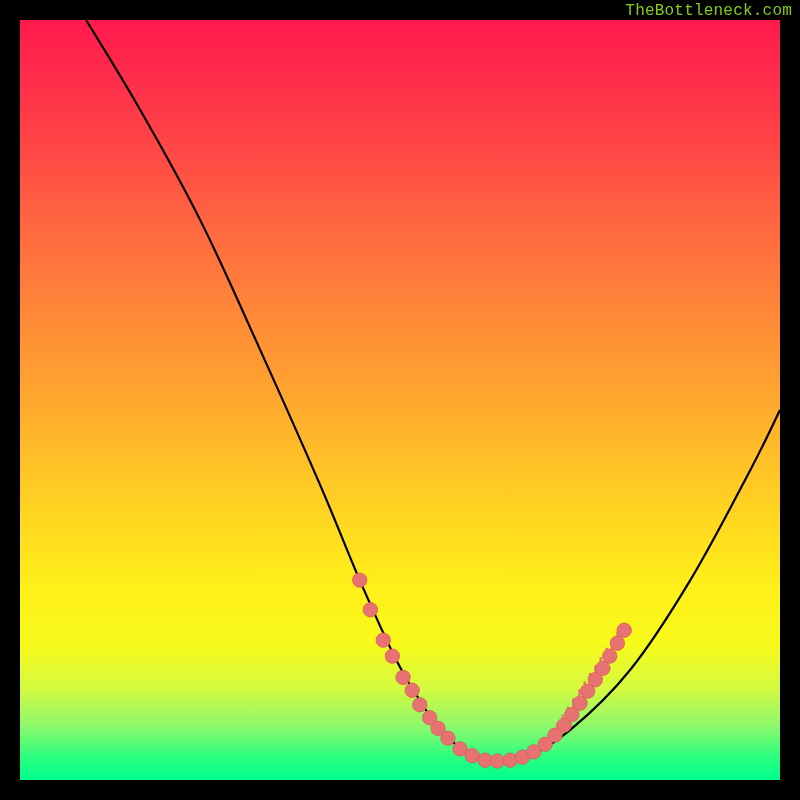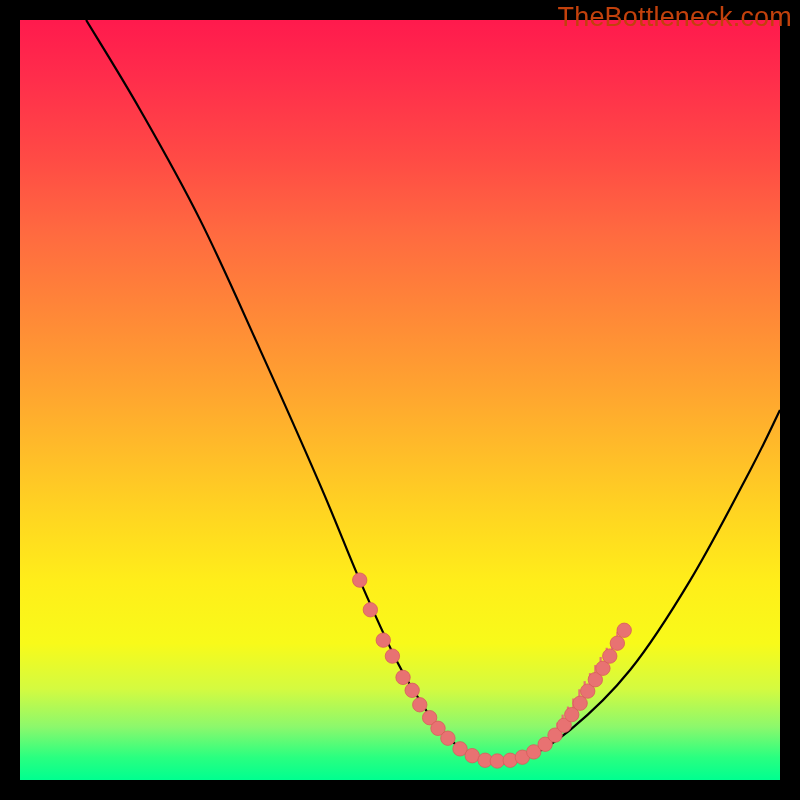--- a/index.html
+++ b/index.html
@@ -31,24 +31,24 @@
       #d4fa40 88%,
       #8cf86c 93%,
       #2aff80 97%,
       #00ff90 100%
     );
   }
   .watermark {
     position: absolute;
     top: 2px;
     right: 8px;
-    font-size: 27px;
+    font-size: 16px;
     font-weight: 500;
-    color: #c2410c;
-    font-family: Liberation Sans, sans-serif;
+    color: #84cc16;
+    font-family: Liberation Mono, monospace;
     letter-spacing: 0.2px;
   }
   .curve-svg {
     position: absolute;
     left: 0;
     top: 0;
     width: 100%;
     height: 100%;
   }
 </style>

